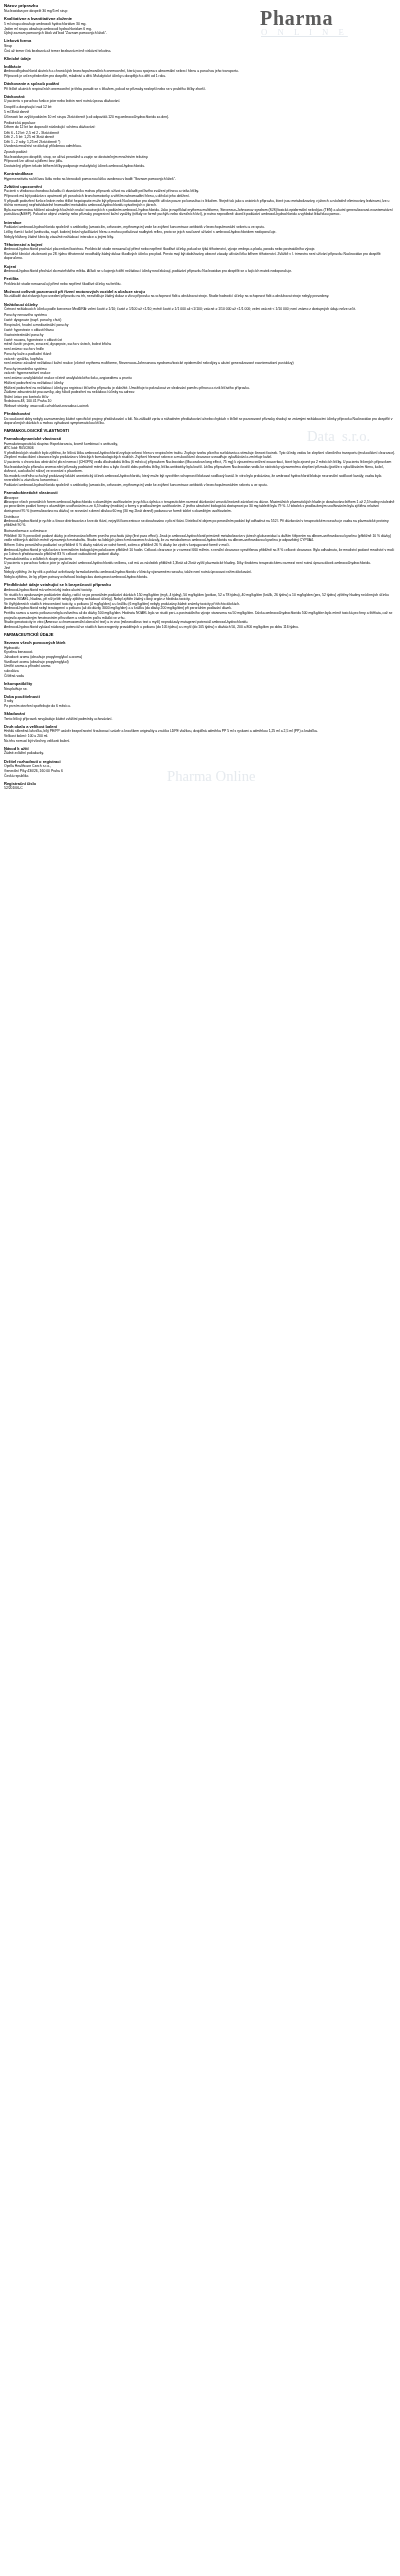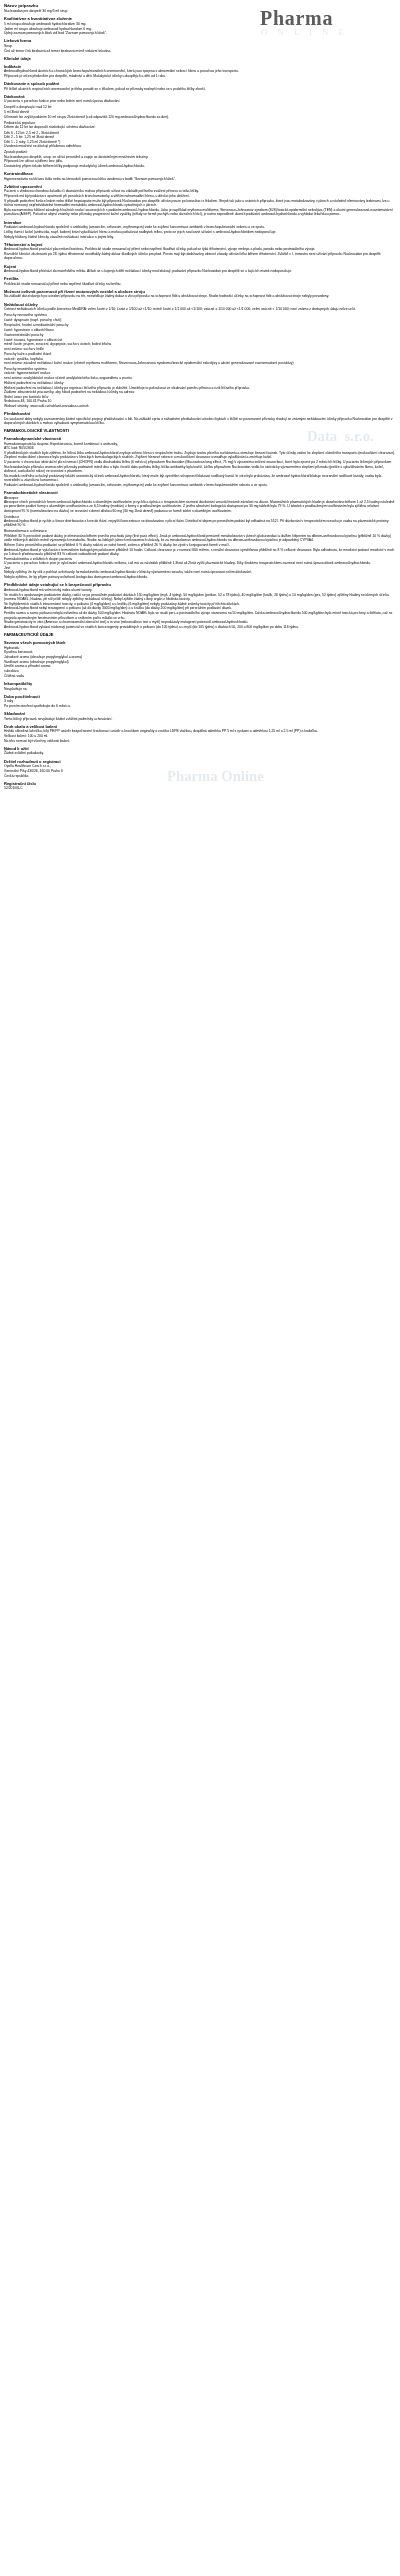--- a/index.html
+++ b/index.html
@@ -60,25 +60,25 @@
     letter-spacing: 0.7px;
     color: #404040;
   }
   .wm-online {
     font-size: 8.7px;
     letter-spacing: 4px;
     color: #dfe4ea;
   }
   .wm-data {
     font-size: 14.7px;
-    font-weight: bold;
+    font-weight: normal;
     color: #e2e7ec;
   }
   .wm1 { top: 5.3px;   left: 260px; }
-  .wm1b{ top: 27px;  left: 261px; }
+  .wm1b{ top: 27px;  left: 261px; text-decoration: underline; }
   .wm2 { top: 427px; left: 307px; }
   .wm3 { top: 767px;left: 167px; }
   .wm4 { top: 1027px;left: 287px; }
   .wm5 { top: 1394px;left: 160px; }
   .wm6 { top: 1747px;left: 287px; }
   .wm7 { top: 2087px;left: 160px; }
   .wm8 { top: 2374px;left: 287px; }
 </style>
 </head>
 <body>

